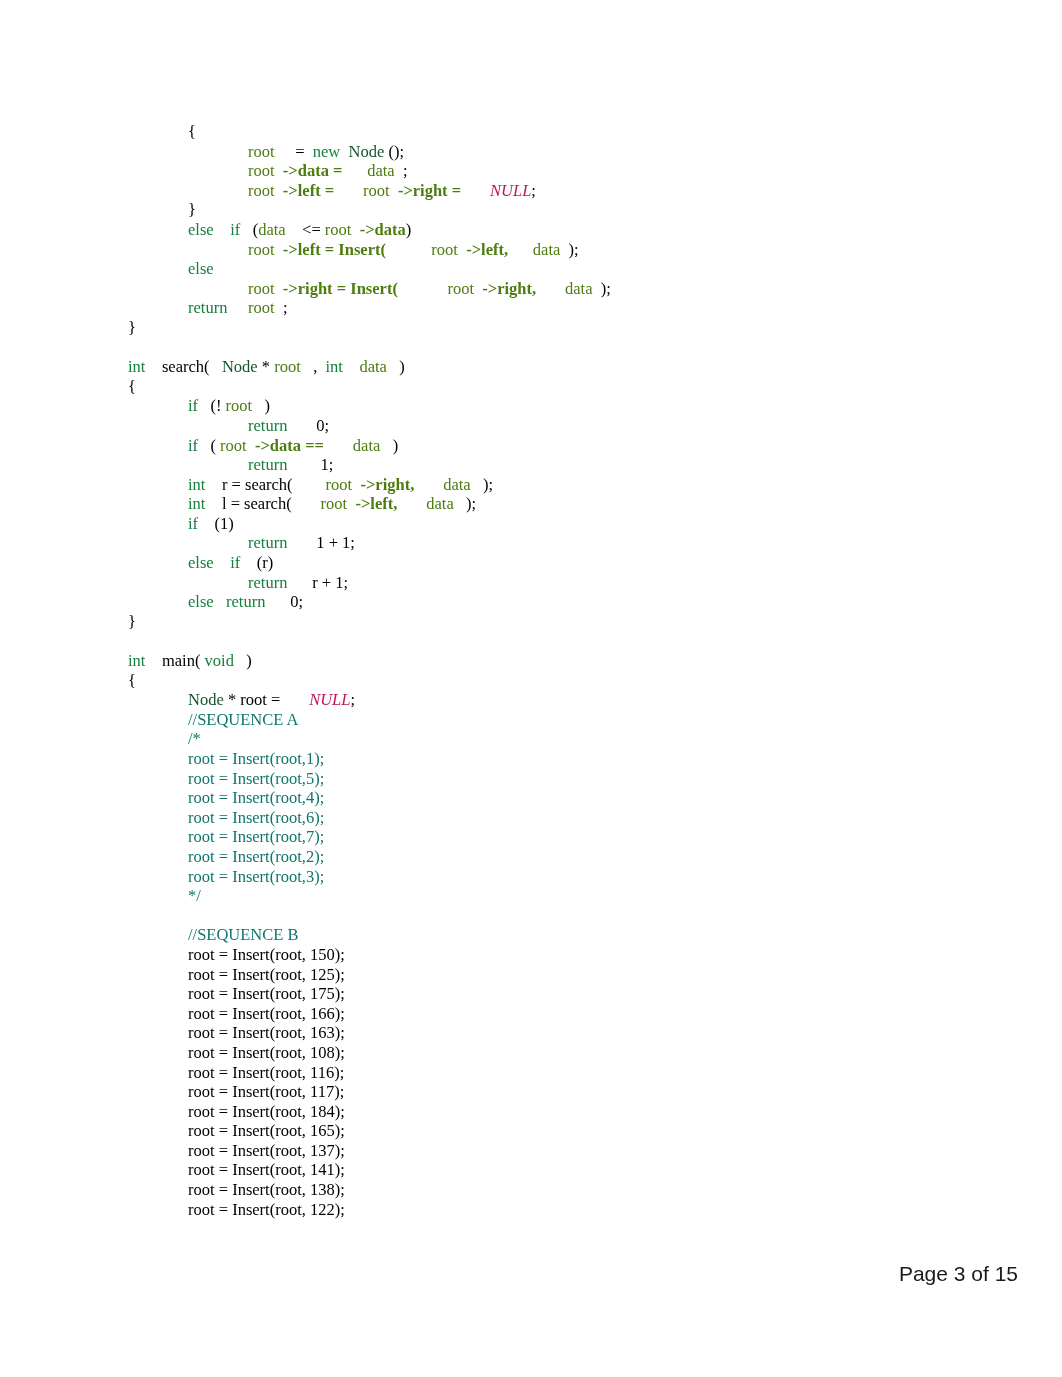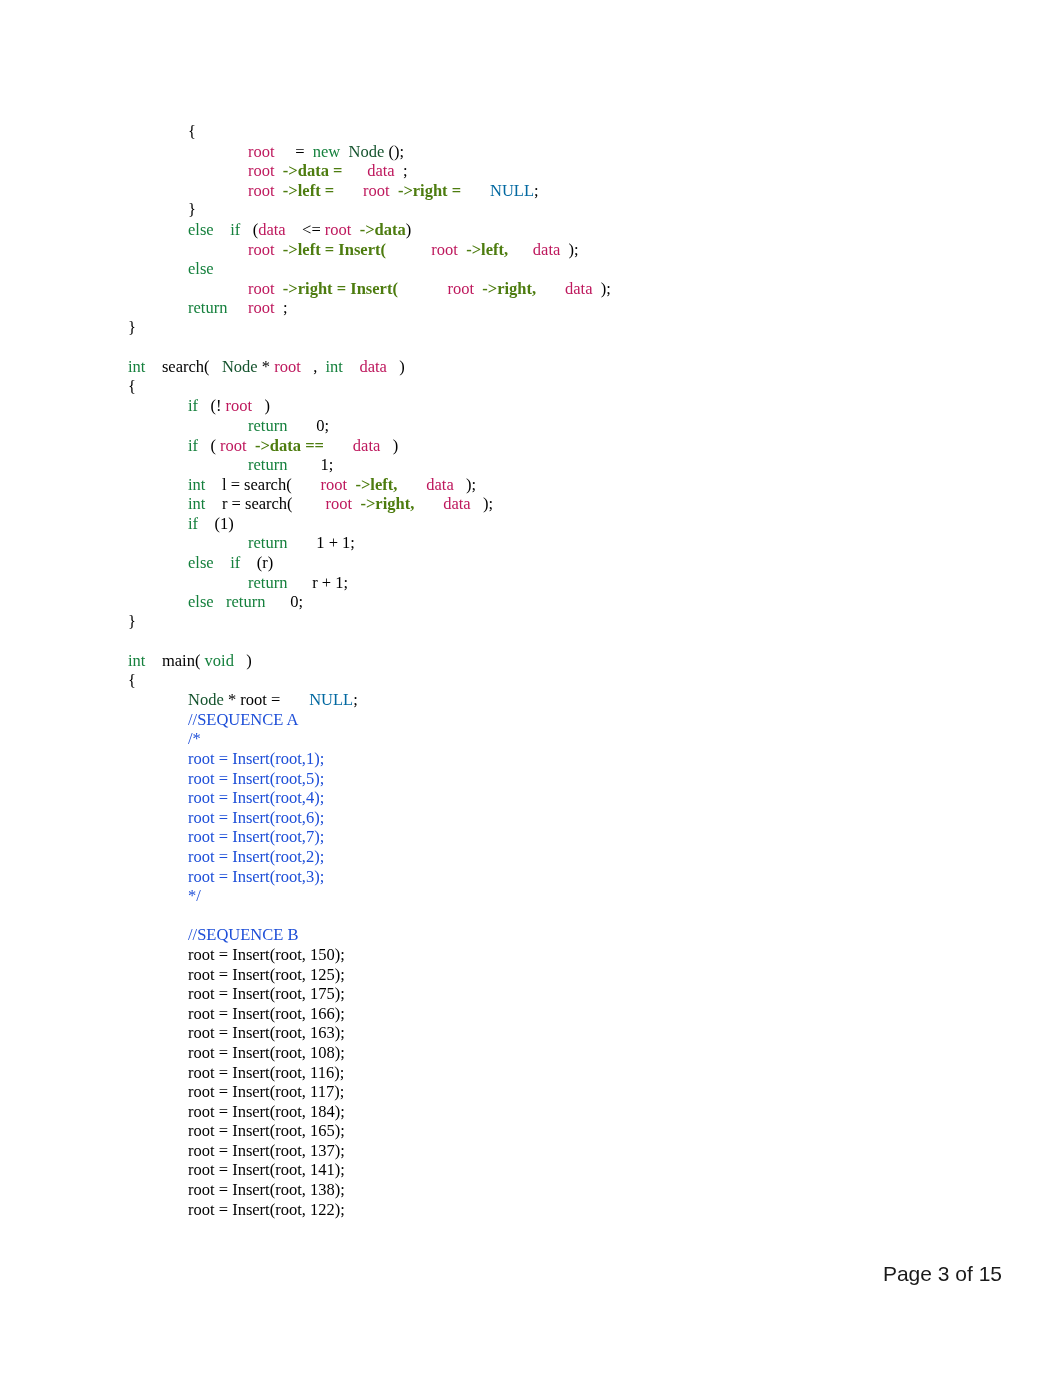--- a/index.html
+++ b/index.html
@@ -31,29 +31,29 @@
   .line.blank { color: transparent; }
 
   
   .i0 { padding-left: 0px; }
   .i1 { padding-left: 60px; }
   .i2 { padding-left: 120px; }
 
   
   .kw    { color: #15803d; }          
   .type  { color: #14532d; }          
-  .id    { color: #be185d; }          
+  .id    { color: #4d7c0f; }          
   .mem   { color: #4d7c0f; font-weight: bold; }  
-  .nul   { color: #0369a1; }          
-  .cmt   { color: #1d4ed8; }          
+  .nul   { color: #be185d; font-style: italic; }          
+  .cmt   { color: #0f766e; }          
   .pl    { color: #000000; }          
 
   .footer {
     position: absolute;
-    left: 0;
+    left: 16px;
     top: 1262px;
     width: 1002px;
     text-align: right;
     font-family: "Liberation Sans", "DejaVu Sans", sans-serif;
     font-size: 21px;
     color: #1a1a1a;
   }
 </style>
 </head>
 <body>
@@ -72,22 +72,22 @@
       <div class="line i2"><span class="id">root</span><span class="pl">  </span><span class="mem">-&gt;right = Insert(</span><span class="pl">            </span><span class="id">root</span><span class="pl">  </span><span class="mem">-&gt;right,</span><span class="pl">       </span><span class="id">data</span><span class="pl">  );</span></div>
       <div class="line i1"><span class="kw">return</span><span class="pl">     </span><span class="id">root</span><span class="pl">  ;</span></div>
       <div class="line i0"><span class="pl">}</span></div>
       <div class="line i0 blank">&nbsp;</div>
       <div class="line i0"><span class="kw">int</span><span class="pl">    search(</span><span class="pl">   </span><span class="type">Node</span><span class="pl"> * </span><span class="id">root</span><span class="pl">   ,  </span><span class="kw">int</span><span class="pl">    </span><span class="id">data</span><span class="pl">   )</span></div>
       <div class="line i0"><span class="pl">{</span></div>
       <div class="line i1"><span class="kw">if</span><span class="pl">   (! </span><span class="id">root</span><span class="pl">   )</span></div>
       <div class="line i2"><span class="kw">return</span><span class="pl">       0;</span></div>
       <div class="line i1"><span class="kw">if</span><span class="pl">   ( </span><span class="id">root</span><span class="pl">  </span><span class="mem">-&gt;data ==</span><span class="pl">       </span><span class="id">data</span><span class="pl">   )</span></div>
       <div class="line i2"><span class="kw">return</span><span class="pl">        1;</span></div>
+      <div class="line i1"><span class="kw">int</span><span class="pl">    r = search(</span><span class="pl">        </span><span class="id">root</span><span class="pl">  </span><span class="mem">-&gt;right,</span><span class="pl">       </span><span class="id">data</span><span class="pl">   );</span></div>
       <div class="line i1"><span class="kw">int</span><span class="pl">    l = search(</span><span class="pl">       </span><span class="id">root</span><span class="pl">  </span><span class="mem">-&gt;left,</span><span class="pl">       </span><span class="id">data</span><span class="pl">   );</span></div>
-      <div class="line i1"><span class="kw">int</span><span class="pl">    r = search(</span><span class="pl">        </span><span class="id">root</span><span class="pl">  </span><span class="mem">-&gt;right,</span><span class="pl">       </span><span class="id">data</span><span class="pl">   );</span></div>
       <div class="line i1"><span class="kw">if</span><span class="pl">    (1)</span></div>
       <div class="line i2"><span class="kw">return</span><span class="pl">       1 + 1;</span></div>
       <div class="line i1"><span class="kw">else</span><span class="pl">    </span><span class="kw">if</span><span class="pl">    (r)</span></div>
       <div class="line i2"><span class="kw">return</span><span class="pl">      r + 1;</span></div>
       <div class="line i1"><span class="kw">else</span><span class="pl">   </span><span class="kw">return</span><span class="pl">      0;</span></div>
       <div class="line i0"><span class="pl">}</span></div>
       <div class="line i0 blank">&nbsp;</div>
       <div class="line i0"><span class="kw">int</span><span class="pl">    main( </span><span class="kw">void</span><span class="pl">   )</span></div>
       <div class="line i0"><span class="pl">{</span></div>
       <div class="line i1"><span class="type">Node</span><span class="pl"> * root =</span><span class="pl">       </span><span class="nul">NULL</span><span class="pl">;</span></div>

